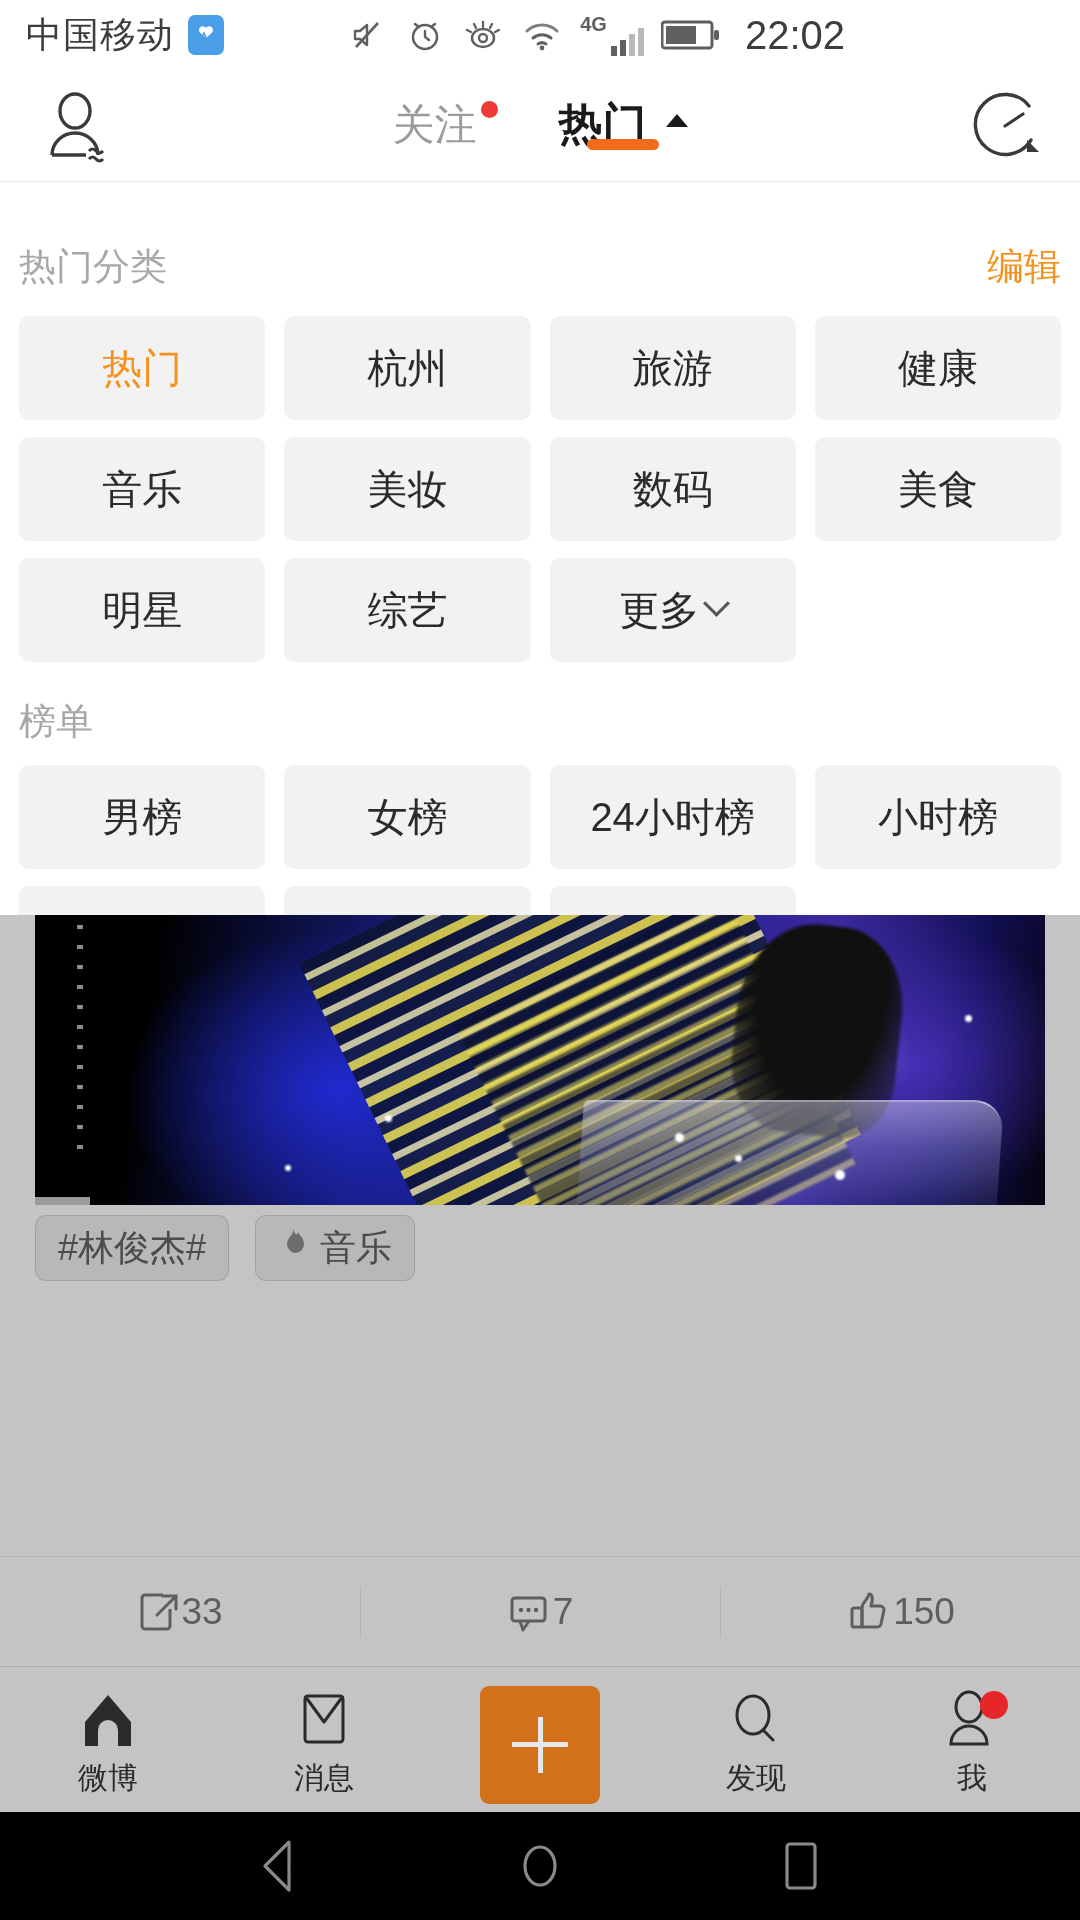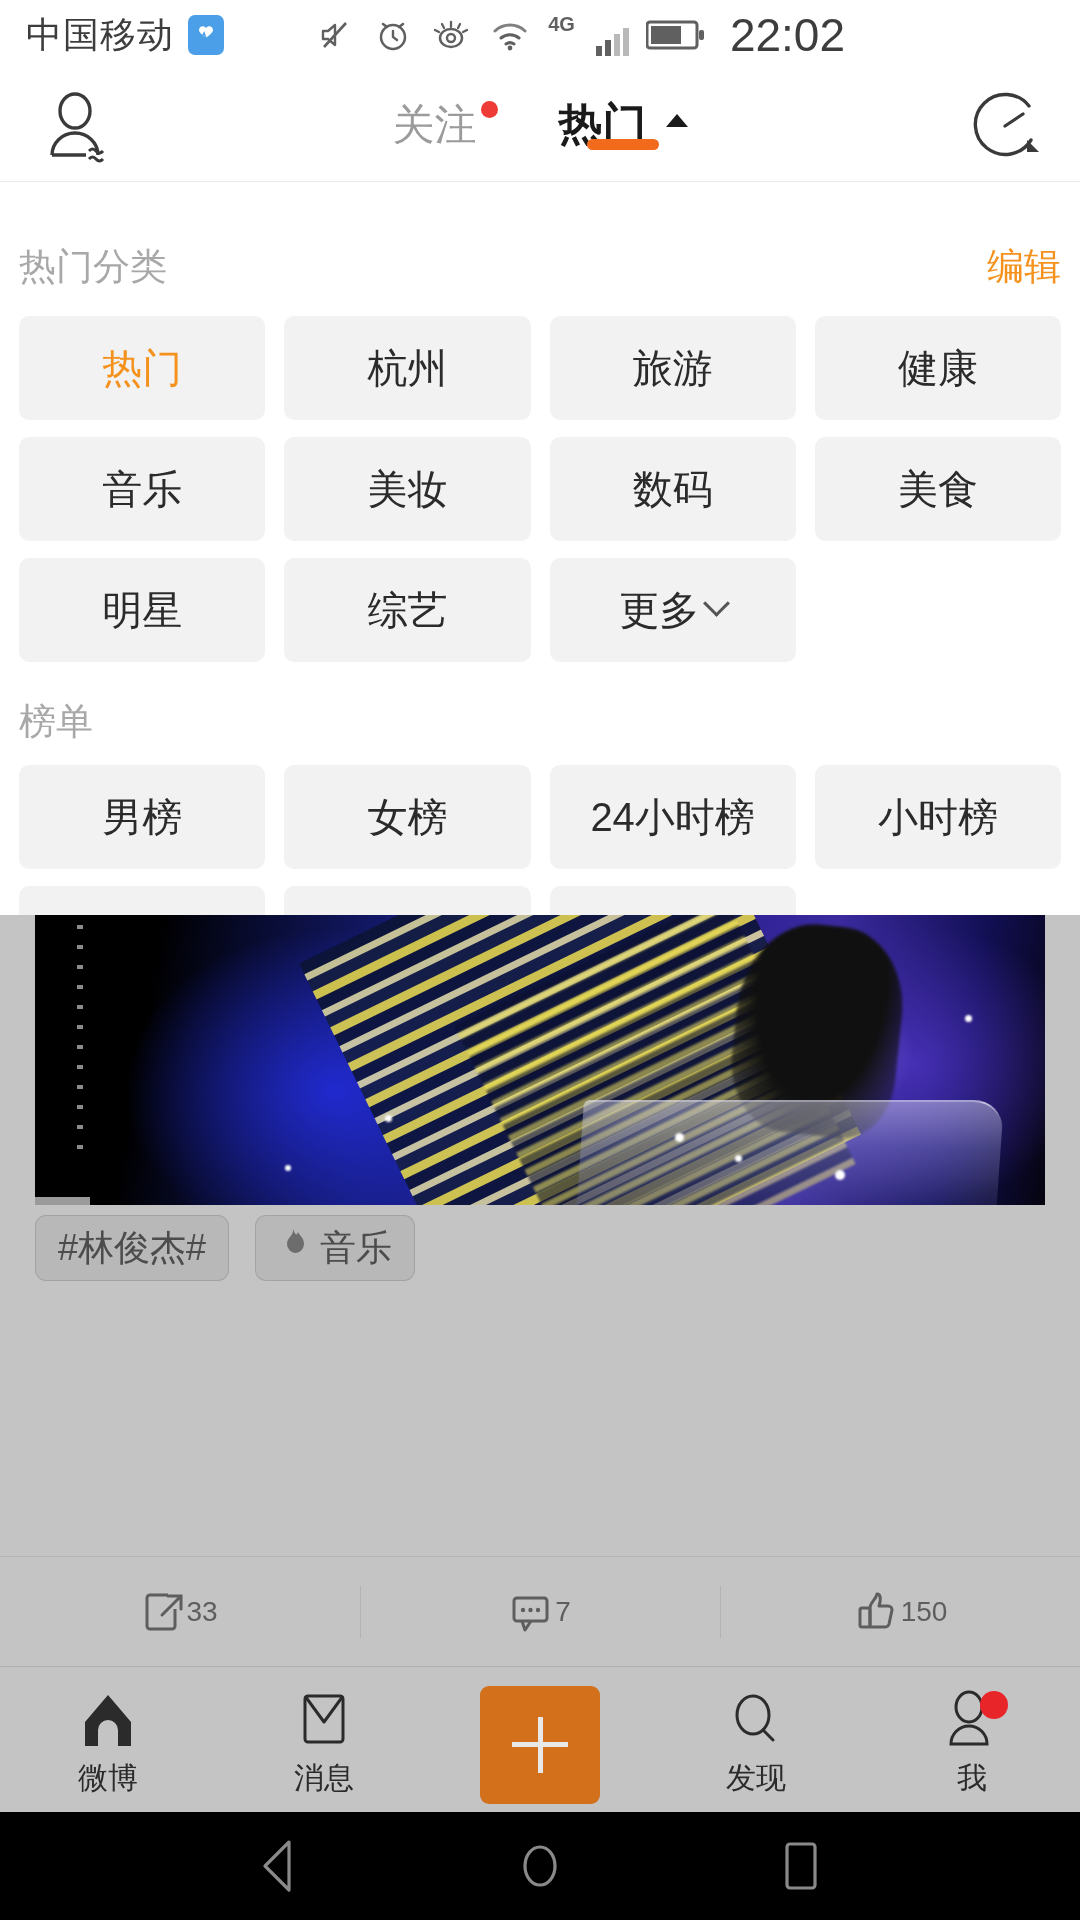--- a/index.html
+++ b/index.html
@@ -31,23 +31,23 @@
     width: 36px; height: 40px; margin-left: 14px;
     background: #4a9fe8; border-radius: 7px;
     display: flex; align-items: center; justify-content: center;
   }
   .status-right {
     margin-left: auto;
     display: flex; align-items: center; gap: 16px;
   }
   .status-right svg { display: block; }
   .clock-text {
-    font-size: 46px; color: #3d3d3d; margin-left: 8px; letter-spacing: 0px; text-align: center;
-  }
-  .sig4g { display: flex; align-items: flex-end; gap: 19px; }
+    font-size: 40px; color: #3d3d3d; margin-left: 8px; letter-spacing: 0px; text-align: center;
+  }
+  .sig4g { display: flex; align-items: flex-end; gap: 2px; }
   .sig4g .lbl { font-size: 20px; color: #606060; font-weight: bold; margin-bottom: 22px; }
 
   
   .topnav {
     position: absolute; top: 70px; left: 0;
     width: 1080px; height: 112px;
     background: #fff;
     display: flex; align-items: center;
     border-bottom: 1px solid #eaeaea;
   }
@@ -204,21 +204,21 @@
 
   .actions {
     position: absolute; bottom: 0; left: 0;
     width: 1080px; height: 110px;
     border-top: 1px solid #b5b5b5;
     display: flex; align-items: center;
   }
   .action {
     flex: 1;
     display: flex; align-items: center; justify-content: center; 
-    font-size: 28px; color: #5e5e5e;
+    font-size: 37px; color: #5e5e5e;
     position: relative; height: 64px;
   }
   .action + .action::before {
     content: ""; position: absolute; left: 0; top: 6px;
     width: 1px; height: 52px; background: #b3b3b3;
   }
 
   
   .tabbar {
     position: absolute; top: 1666px; left: 0;

